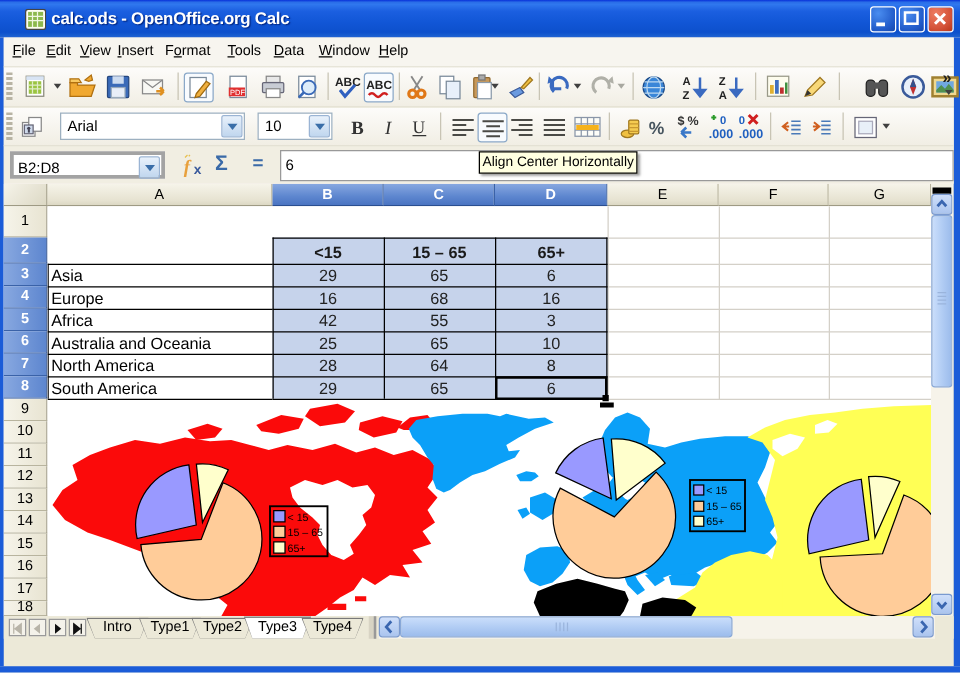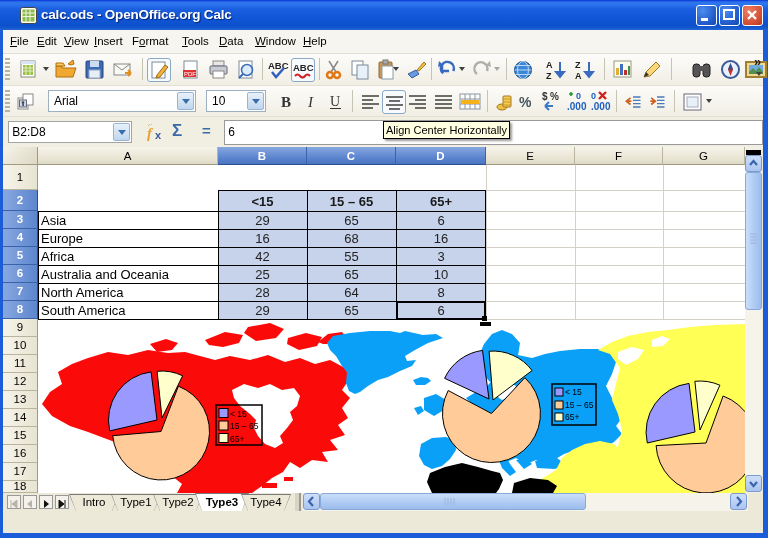--- a/index.html
+++ b/index.html
@@ -22,21 +22,21 @@
 .tsep{position:absolute;top:4px;width:1px;height:22px;background:#c8c4b4}
 .ticon{position:absolute;top:4px;width:24px;height:24px}
 .ticon svg{position:absolute;left:0;top:0}
 .pressed{border:1px solid #8aa8c8;background:#f8fbfe;border-radius:3px}
 .darr{position:absolute;top:13px;width:0;height:0;border-left:3.5px solid transparent;border-right:3.5px solid transparent;border-top:4px solid #404040}
 .chev{position:absolute;font-size:13px;font-weight:bold;color:#202020}
 .combo{position:absolute;top:4px;height:22px;background:#fff;border:1px solid #9db0c0;font-size:12px}
 .cbtn{position:absolute;right:1px;top:1px;width:17px;height:18px;background:linear-gradient(180deg,#e8f1fb,#c0d6ee);border:1px solid #9ab4d4;border-radius:2px}
 .cbtn:after{content:"";position:absolute;left:4px;top:6px;border-left:4px solid transparent;border-right:4px solid transparent;border-top:5px solid #3a6ea8}
 #formulabar{left:3px;top:116px;width:760px;height:31px;background:#f1eee2;border-top:1px solid #e4e1d4}
-#namebox{position:absolute;left:5px;top:4px;width:124px;height:22px;background:#fff;border:1px solid #a3a3a3;font-size:12px;line-height:20px}
+#namebox{position:absolute;left:5px;top:4px;width:124px;height:22px;background:#fff;border:3px solid #a3a3a3;font-size:12px;line-height:20px}
 #finput{position:absolute;left:221px;top:3px;width:539px;height:25px;background:#fff;border:1px solid #999;font-size:12px;line-height:23px}
 #grid{left:3px;top:147px;width:759px;height:346px;background:#fff;overflow:hidden}
 #colhdr{position:absolute;left:0;top:0;width:742px;height:18px;background:#f2efe2}
 .ch{position:absolute;top:0;height:18px;background:linear-gradient(180deg,#f6f4ea,#e6e2d0 80%,#dcd8c4);border-right:1px solid #b8b49e;border-bottom:1px solid #9e9a84;color:#000;font-size:11.5px;text-align:center;line-height:18px}
 .chsel{background:linear-gradient(180deg,#88a8e0,#5d86cf 60%,#4a74c2);color:#fff;font-weight:bold;border-right:1px solid #3a62a8;border-bottom:1px solid #2a4e90}
 #rowhdr{position:absolute;left:0;top:18px;width:35px;height:328px}
 .rh{position:absolute;left:0;width:35px;background:linear-gradient(90deg,#f6f4ea,#e8e4d2);border-right:1px solid #9e9a84;border-bottom:1px solid #b8b49e;font-size:11.5px;text-align:center;color:#000}
 .rhsel{background:linear-gradient(90deg,#88a8e0,#5d86cf);color:#fff;font-weight:bold;border-bottom:1px solid #3a62a8;border-right:1px solid #2a4e90}
 #sheet{position:absolute;left:35px;top:18px;width:707px;height:328px;background:#fff;overflow:hidden}
 #vscroll{position:absolute;left:742px;top:0;width:17px;height:346px;background:#f2f0e4}
@@ -581,21 +581,21 @@
       <div class="abs" style="left:52px;top:2px;width:14px;height:14px;background:#f4f2ea;border:1px solid #999"><svg width="12" height="12">
           <path d="M3 2l5 4-5 4z M9 2v8" fill="#111" stroke="#111" stroke-width="1"></path>
         </svg></div>
       <div class="abs" style="left:66px;top:1px;width:50px;height:17px;background:#777;clip-path:polygon(0 0,100% 0,calc(100% - 7px) 100%,7px 100%)"></div>
       <div class="abs" style="left:67px;top:2px;width:48px;height:16px;background:#ece9d8;clip-path:polygon(0 0,100% 0,calc(100% - 6px) 100%,6px 100%);font-size:11.5px;font-weight:normal;text-align:center;line-height:15px">Intro</div>
       <div class="abs" style="left:108px;top:1px;width:50px;height:17px;background:#777;clip-path:polygon(0 0,100% 0,calc(100% - 7px) 100%,7px 100%)"></div>
       <div class="abs" style="left:109px;top:2px;width:48px;height:16px;background:#ece9d8;clip-path:polygon(0 0,100% 0,calc(100% - 6px) 100%,6px 100%);font-size:11.5px;font-weight:normal;text-align:center;line-height:15px">Type1</div>
       <div class="abs" style="left:150px;top:1px;width:50px;height:17px;background:#777;clip-path:polygon(0 0,100% 0,calc(100% - 7px) 100%,7px 100%)"></div>
       <div class="abs" style="left:151px;top:2px;width:48px;height:16px;background:#ece9d8;clip-path:polygon(0 0,100% 0,calc(100% - 6px) 100%,6px 100%);font-size:11.5px;font-weight:normal;text-align:center;line-height:15px">Type2</div>
       <div class="abs" style="left:192px;top:0px;width:54px;height:18px;background:#777;clip-path:polygon(0 0,100% 0,calc(100% - 7px) 100%,7px 100%)"></div>
-      <div class="abs" style="left:193px;top:1px;width:52px;height:17px;background:#fff;clip-path:polygon(0 0,100% 0,calc(100% - 6px) 100%,6px 100%);font-size:11.5px;font-weight:bold;text-align:center;line-height:16px">Type3</div>
+      <div class="abs" style="left:193px;top:1px;width:52px;height:17px;background:#fff;clip-path:polygon(0 0,100% 0,calc(100% - 6px) 100%,6px 100%);font-size:11.5px;font-weight:normal;text-align:center;line-height:16px">Type3</div>
       <div class="abs" style="left:238px;top:1px;width:50px;height:17px;background:#777;clip-path:polygon(0 0,100% 0,calc(100% - 7px) 100%,7px 100%)"></div>
       <div class="abs" style="left:239px;top:2px;width:48px;height:16px;background:#ece9d8;clip-path:polygon(0 0,100% 0,calc(100% - 6px) 100%,6px 100%);font-size:11.5px;font-weight:normal;text-align:center;line-height:15px">Type4</div>
       <div class="abs" style="left:292px;top:0;width:6px;height:18px;background:#d8d4c4;border-right:2px solid #999"></div>
       <div class="abs" style="left:300px;top:0;width:445px;height:18px;background:#f6f3ea"></div>
       <div class="abs" style="left:300px;top:0;width:17px;height:17px;background:linear-gradient(180deg,#cfdffa,#aac4ee);border:1px solid #7a9ad0;border-radius:3px"></div>
       <svg class="abs" style="left:300px;top:0" width="17" height="17">
         <path d="M10 4 L6 8.5 L10 13" stroke="#3a66b0" stroke-width="2.2" fill="none"></path>
       </svg>
       <div class="abs" style="left:317px;top:0;width:266px;height:17px;background:linear-gradient(180deg,#cadefb,#b2cdf4 50%,#9cbcec);border:1px solid #88a8d8;border-radius:3px"></div>
       <svg class="abs" style="left:440px;top:0" width="20" height="17">

